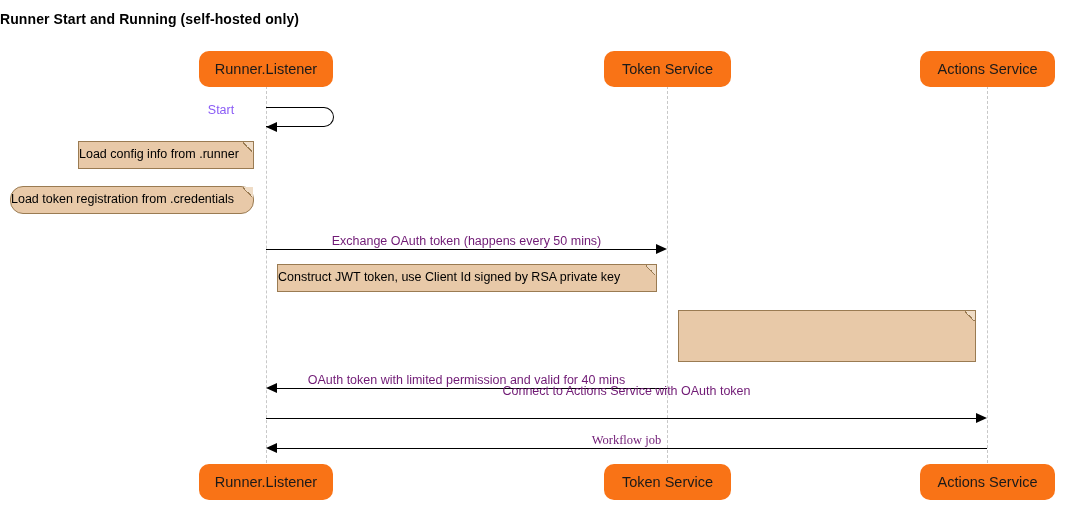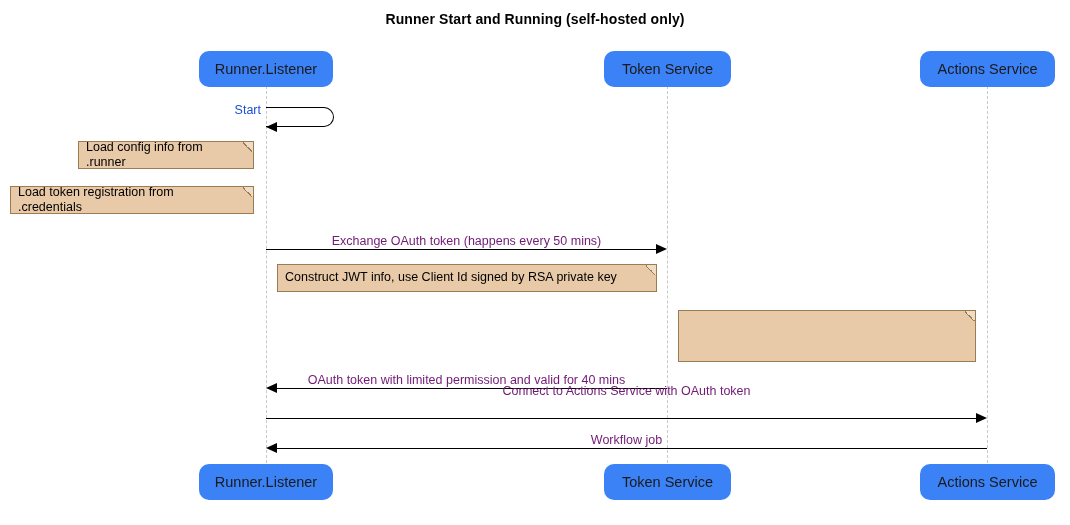--- a/index.html
+++ b/index.html
@@ -23,40 +23,40 @@
     width: 1070px;
     height: 525px;
   }
 
   
   .diagram-title {
     position: absolute;
     left: 0;
     top: 11px;
     width: 1070px;
-    text-align: center;
+    text-align: left;
     font-size: 14px;
     font-weight: bold;
     letter-spacing: 0.1px;
     color: #000000;
     white-space: nowrap;
   }
 
   
   .lifeline {
     position: absolute;
     width: 0;
     border-left: 1px dashed #c8c8c8;
   }
 
   
   .participant {
     position: absolute;
     height: 36px;
-    background: #3b82f6;
+    background: #f97316;
     border-radius: 10px;
     display: flex;
     align-items: center;
     justify-content: center;
     box-sizing: border-box;
   }
   .participant-label {
     font-size: 14.5px;
     color: #1a1a1a;
     white-space: nowrap;
@@ -64,21 +64,20 @@
   }
 
   
   .note {
     position: absolute;
     background: #e8c9a8;
     border: 1px solid #9a7b52;
     box-sizing: border-box;
     display: flex;
     align-items: center;
-    padding-left: 7px;
     padding-right: 14px;
   }
   .note-fold {
     position: absolute;
     top: 0px;
     right: 0px;
     width: 10px;
     height: 10px;
     background:
       linear-gradient(to left bottom,
@@ -128,23 +127,23 @@
     box-sizing: border-box;
     border: 1.6px solid #000000;
     border-left: none;
     border-top-right-radius: 10px;
     border-bottom-right-radius: 10px;
     background: transparent;
   }
   .self-label {
     position: absolute;
     font-size: 12.5px;
-    color: #1d4ed8;
-    white-space: nowrap;
-    text-align: right;
+    color: #8b5cf6;
+    white-space: nowrap;
+    text-align: center;
     line-height: 1;
   }
 </style>
 </head>
 <body>
 
 <div id="diagram-root">
 
   <div class="diagram-title">Runner Start and Running (self-hosted only)</div>
 
@@ -164,47 +163,47 @@
 
   <div class="self-label" style="left:181px; top:104px; width:80px;">Start</div>
   <div class="self-loop" style="left:266px; top:107px; width:68px; height:20px;"></div>
   <div class="arrowhead left" style="left:266px; top:121.5px;"></div>
 
   <div class="note" style="left:78px; top:141px; width:176px; height:28px;">
     <span class="note-text">Load config info from .runner</span>
     <span class="note-fold"></span>
   </div>
 
-  <div class="note" style="left:10px; top:186px; width:244px; height:28px;">
+  <div class="note" style="left:10px; top:186px; width:244px; height:28px;border-radius:13px;">
     <span class="note-text">Load token registration from .credentials</span>
     <span class="note-fold"></span>
   </div>
 
   <div class="msg-label" style="left:266px; top:235px; width:401px;">Exchange OAuth token (happens every 50 mins)</div>
   <div class="msg-line" style="left:266px; top:249px; width:390px;"></div>
   <div class="arrowhead right" style="left:656px; top:243.5px;"></div>
 
   <div class="note" style="left:277px; top:264px; width:380px; height:28px;">
-    <span class="note-text">Construct JWT info, use Client Id signed by RSA private key</span>
+    <span class="note-text">Construct JWT token, use Client Id signed by RSA private key</span>
     <span class="note-fold"></span>
   </div>
 
   <div class="note" style="left:678px; top:310px; width:298px; height:52px;">
     <span class="note-fold"></span>
   </div>
 
   <div class="msg-label" style="left:266px; top:374px; width:401px;">OAuth token with limited permission and valid for 40 mins</div>
   <div class="msg-line" style="left:277px; top:388px; width:390px;"></div>
   <div class="arrowhead left" style="left:266px; top:382.5px;"></div>
 
   <div class="msg-label" style="left:266px; top:385px; width:721px;">Connect to Actions Service with OAuth token</div>
   <div class="msg-line" style="left:266px; top:418px; width:710px;"></div>
   <div class="arrowhead right" style="left:976px; top:412.5px;"></div>
 
-  <div class="msg-label" style="left:266px; top:434px; width:721px;">Workflow job</div>
+  <div class="msg-label" style="left:266px; top:434px; width:721px;font-family:Liberation Serif, serif;">Workflow job</div>
   <div class="msg-line" style="left:277px; top:448px; width:710px;"></div>
   <div class="arrowhead left" style="left:266px; top:442.5px;"></div>
 
   <div class="participant" style="left:199px; top:464px; width:134px;">
     <span class="participant-label">Runner.Listener</span>
   </div>
   <div class="participant" style="left:604px; top:464px; width:127px;">
     <span class="participant-label">Token Service</span>
   </div>
   <div class="participant" style="left:920px; top:464px; width:135px;">

